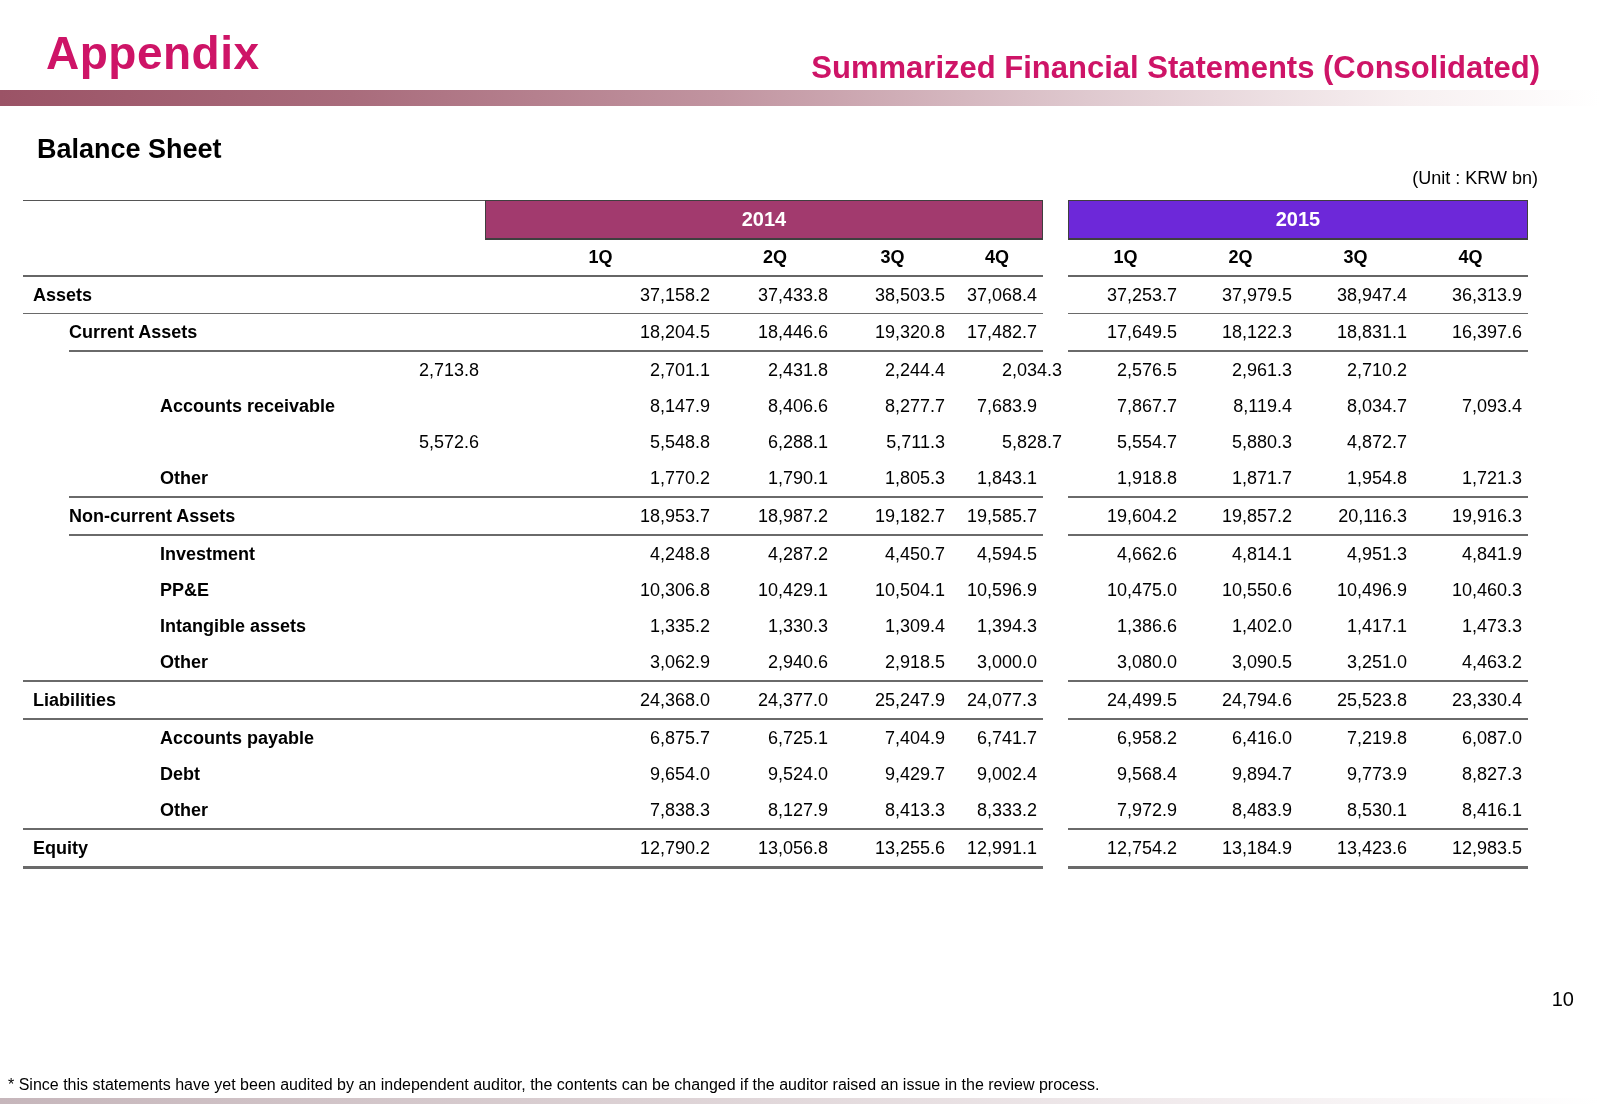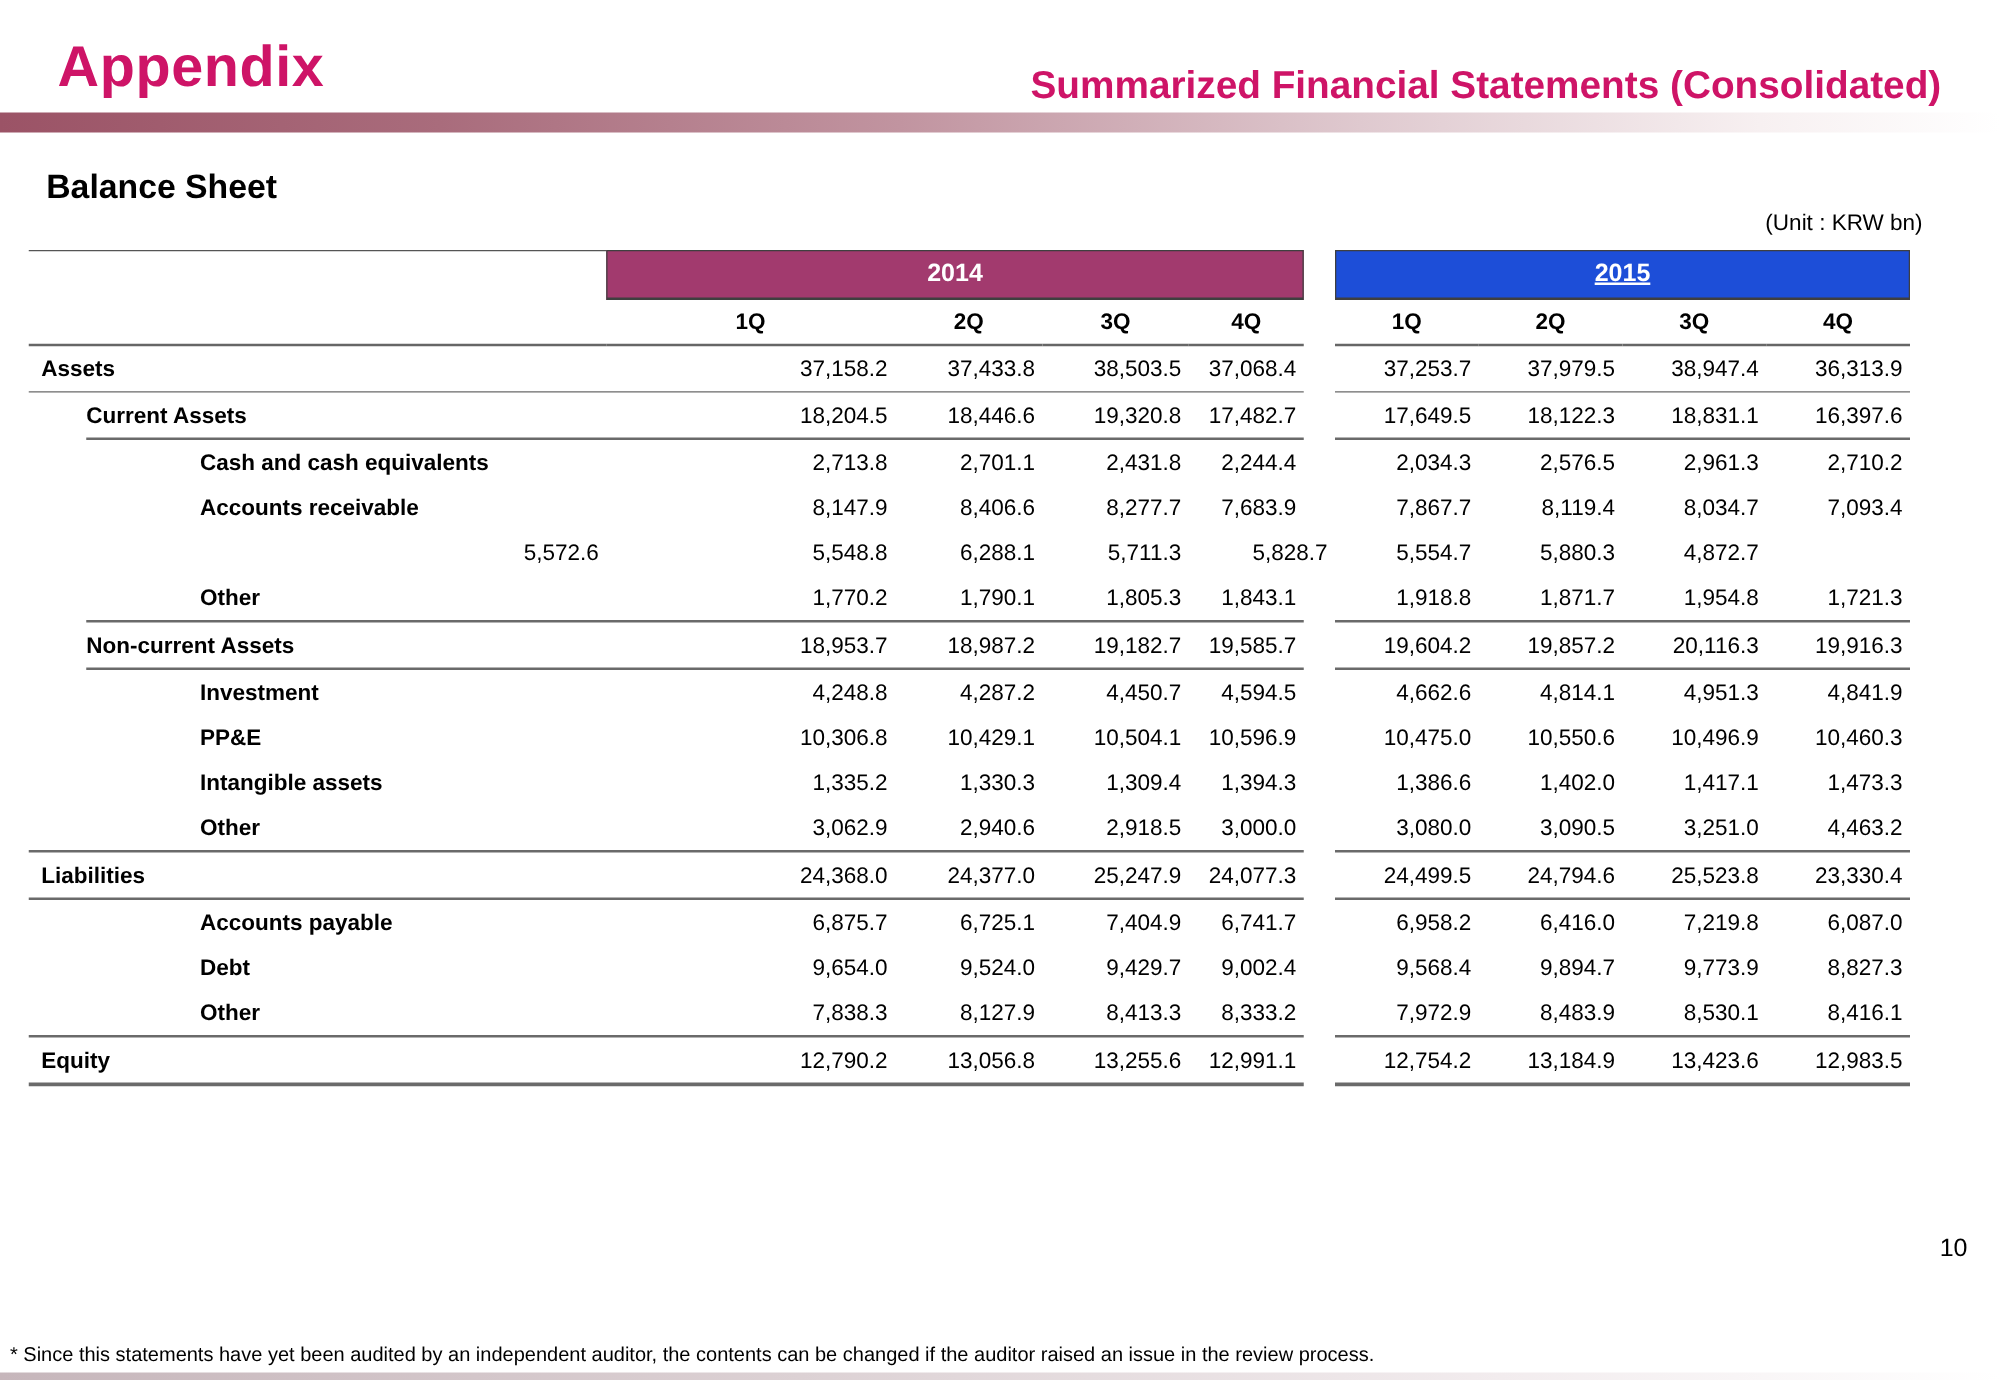--- a/index.html
+++ b/index.html
@@ -1,19 +1,19 @@
 <!DOCTYPE html>
 <html><head>
 <meta charset="utf-8">
 <style>
   *{margin:0;padding:0;box-sizing:border-box}
   html,body{width:1600px;height:1108px;background:#fff;font-family:"Liberation Sans",sans-serif;color:#000;position:relative;overflow:hidden}
 
   .section-title{position:absolute;left:46px;top:26px;font-size:46px;font-weight:bold;color:#CE1467;letter-spacing:.5px}
-  .slide-title{position:absolute;right:47px;top:50px;font-size:31px;font-weight:bold;color:#CE1467}
+  .slide-title{position:absolute;right:60px;top:50px;font-size:31px;font-weight:bold;color:#CE1467}
   .top-bar{position:absolute;left:0;top:90px;width:1600px;height:16px;
     background:linear-gradient(to right,#9B5366 0%,#A96C7C 22%,#C194A0 45%,#DFC9CF 68%,#F7F0F1 88%,#ffffff 100%)}
 
   .table-title{position:absolute;left:37px;top:134px;font-size:27px;font-weight:bold}
   .unit-label{position:absolute;right:62px;top:168px;font-size:18px}
 
   .bs{position:absolute;left:23px;top:200px;width:1505px;font-size:18px}
   .row{display:grid;grid-template-columns:462px 231px 118px 117px 92px 25px 115px 115px 115px 115px}
 
   .band-row{display:grid;grid-template-columns:462px 558px 25px 460px;height:40px}
@@ -51,21 +51,21 @@
 <div class="top-bar"></div>
 
 <div class="table-title">Balance Sheet</div>
 <div class="unit-label">(Unit : KRW bn)</div>
 
 <div class="bs">
   <div class="band-row">
     <div class="band-label-spacer"></div>
     <div class="band" id="band-2014" style="background: rgb(162, 58, 110);">2014</div>
     <div></div>
-    <div class="band" id="band-2015" style="background: #1d4ed8; text-decoration: underline;">2015</div>
+    <div class="band" id="band-2015" style="background: #6d28d9;">2015</div>
   </div>
   <div class="row qrow" id="qrow">
       <div class="labcell"></div>
       <div class="cell">1Q</div>
       <div class="cell">2Q</div>
       <div class="cell">3Q</div>
       <div class="cell">4Q</div>
       <div class="gapcell"></div>
       <div class="cell">1Q</div>
       <div class="cell">2Q</div>
@@ -99,21 +99,20 @@
         <div class="num">17,649.5</div>
         <div class="num">18,122.3</div>
         <div class="num">18,831.1</div>
         <div class="num">16,397.6</div>
       </div>
       <div class="divider">
         <div class="segL" style="margin-left: 46px; width: 974px; border-top-width: 2px;"></div>
         <div class="segR" style="border-top-width: 2px;"></div>
       </div>
       <div class="row drow">
-        <div class="label indent-2">Cash and cash equivalents</div>
         <div class="num">2,713.8</div>
         <div class="num">2,701.1</div>
         <div class="num">2,431.8</div>
         <div class="num">2,244.4</div>
         <div class="gap"></div>
         <div class="num">2,034.3</div>
         <div class="num">2,576.5</div>
         <div class="num">2,961.3</div>
         <div class="num">2,710.2</div>
       </div>

